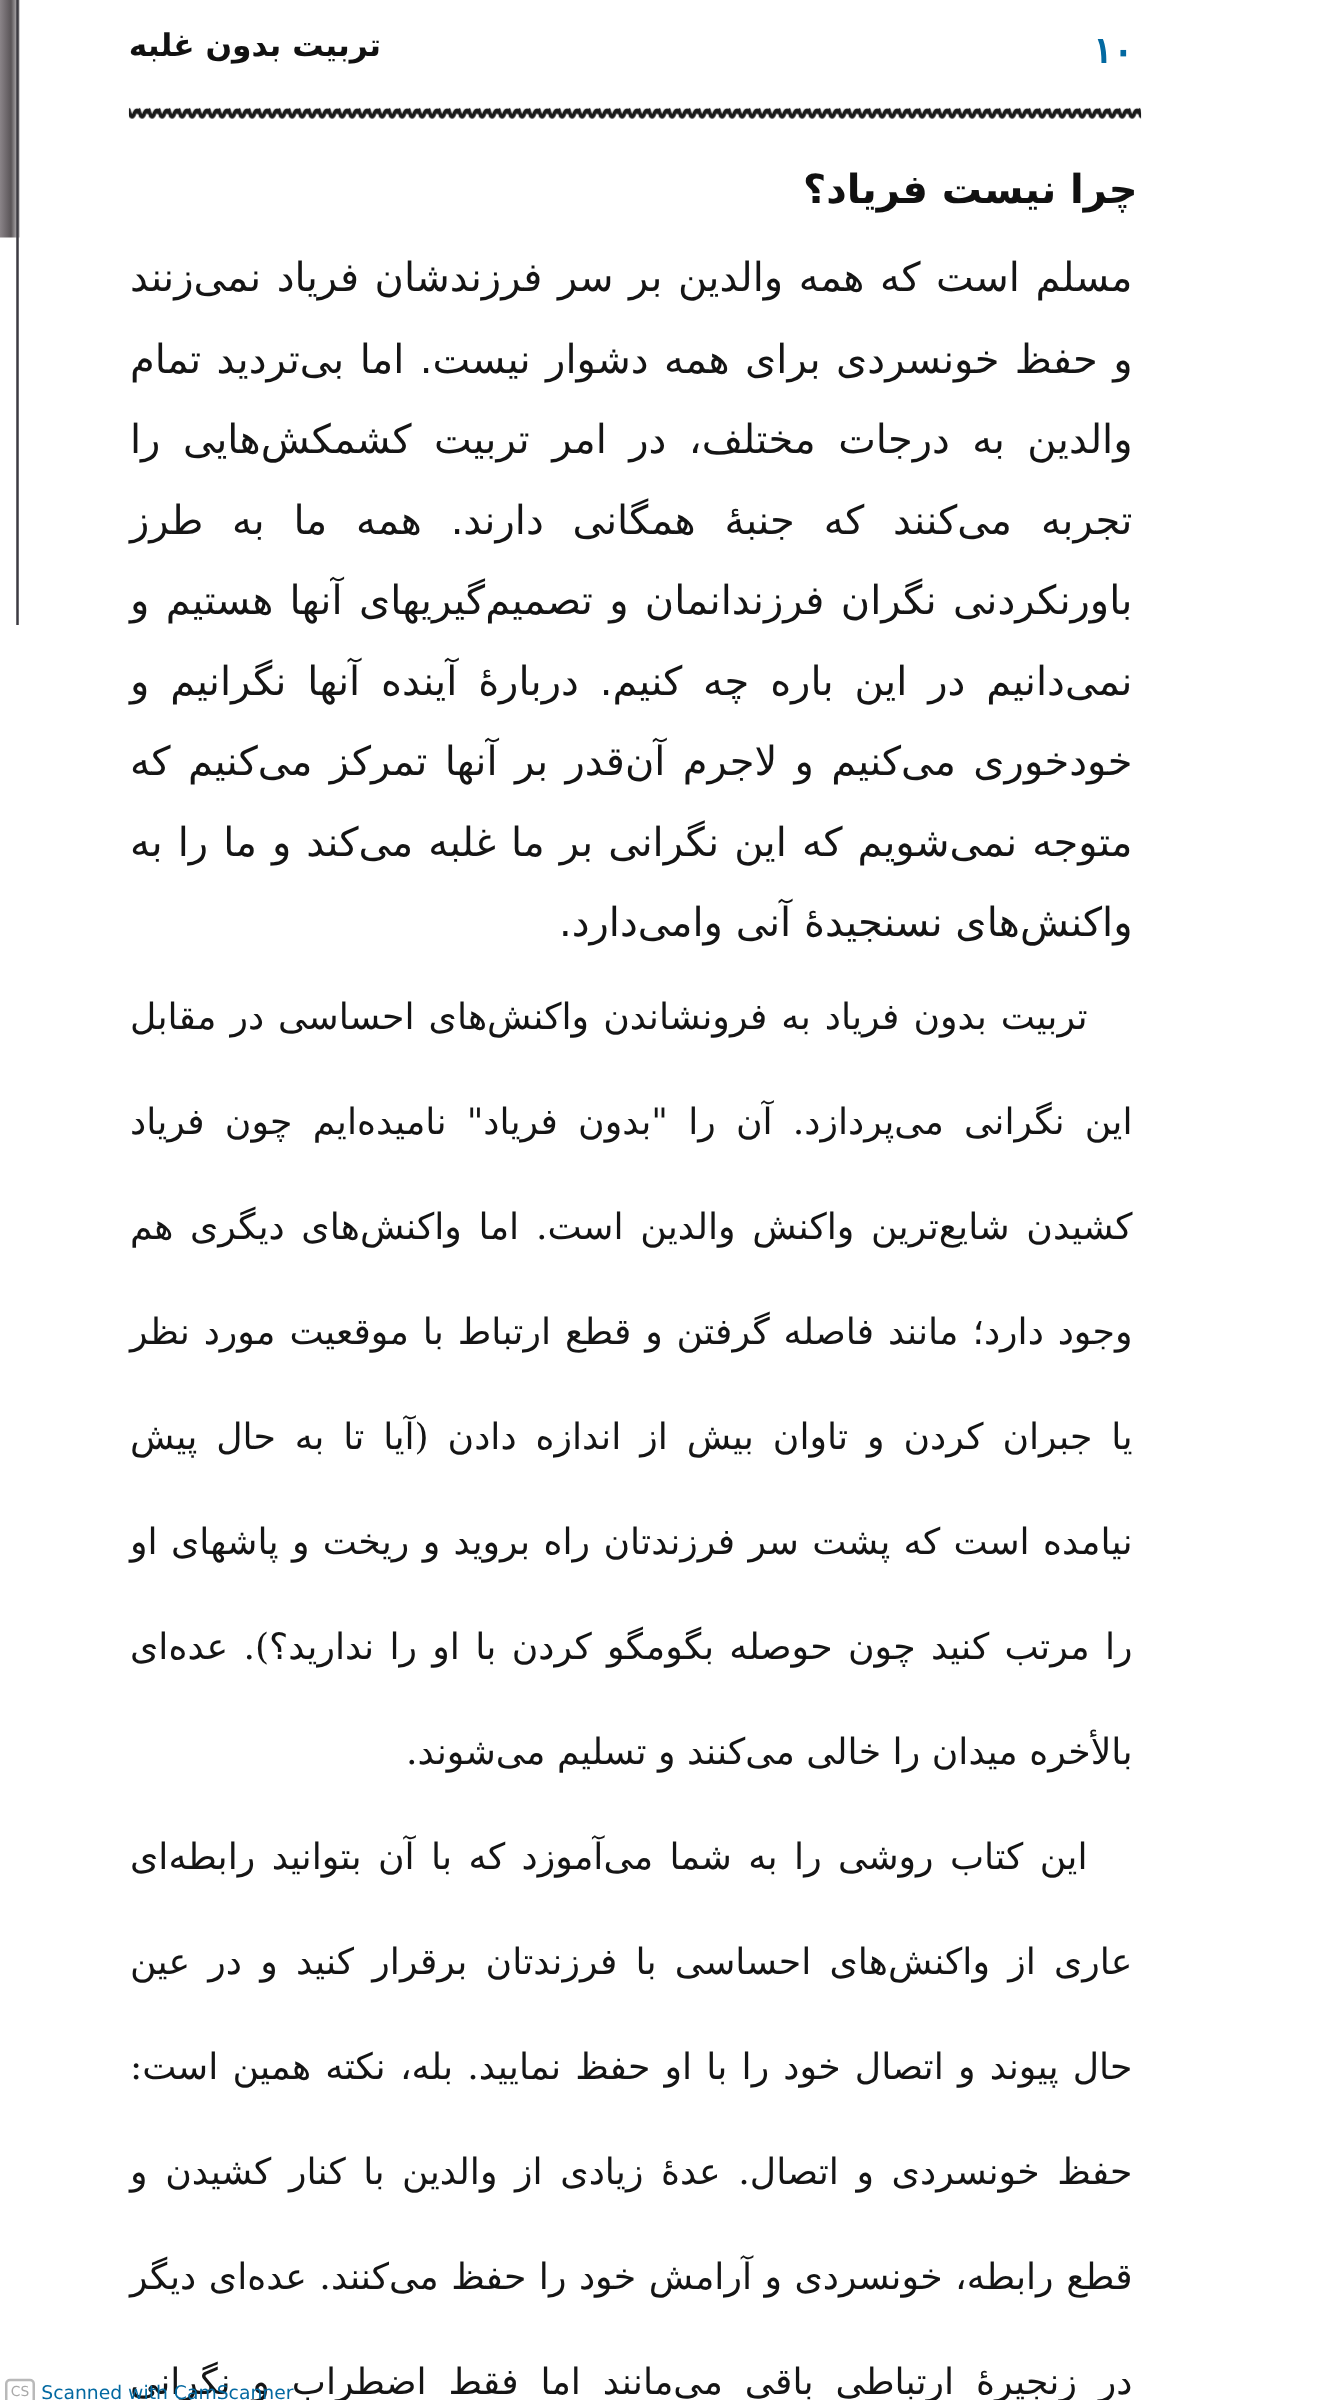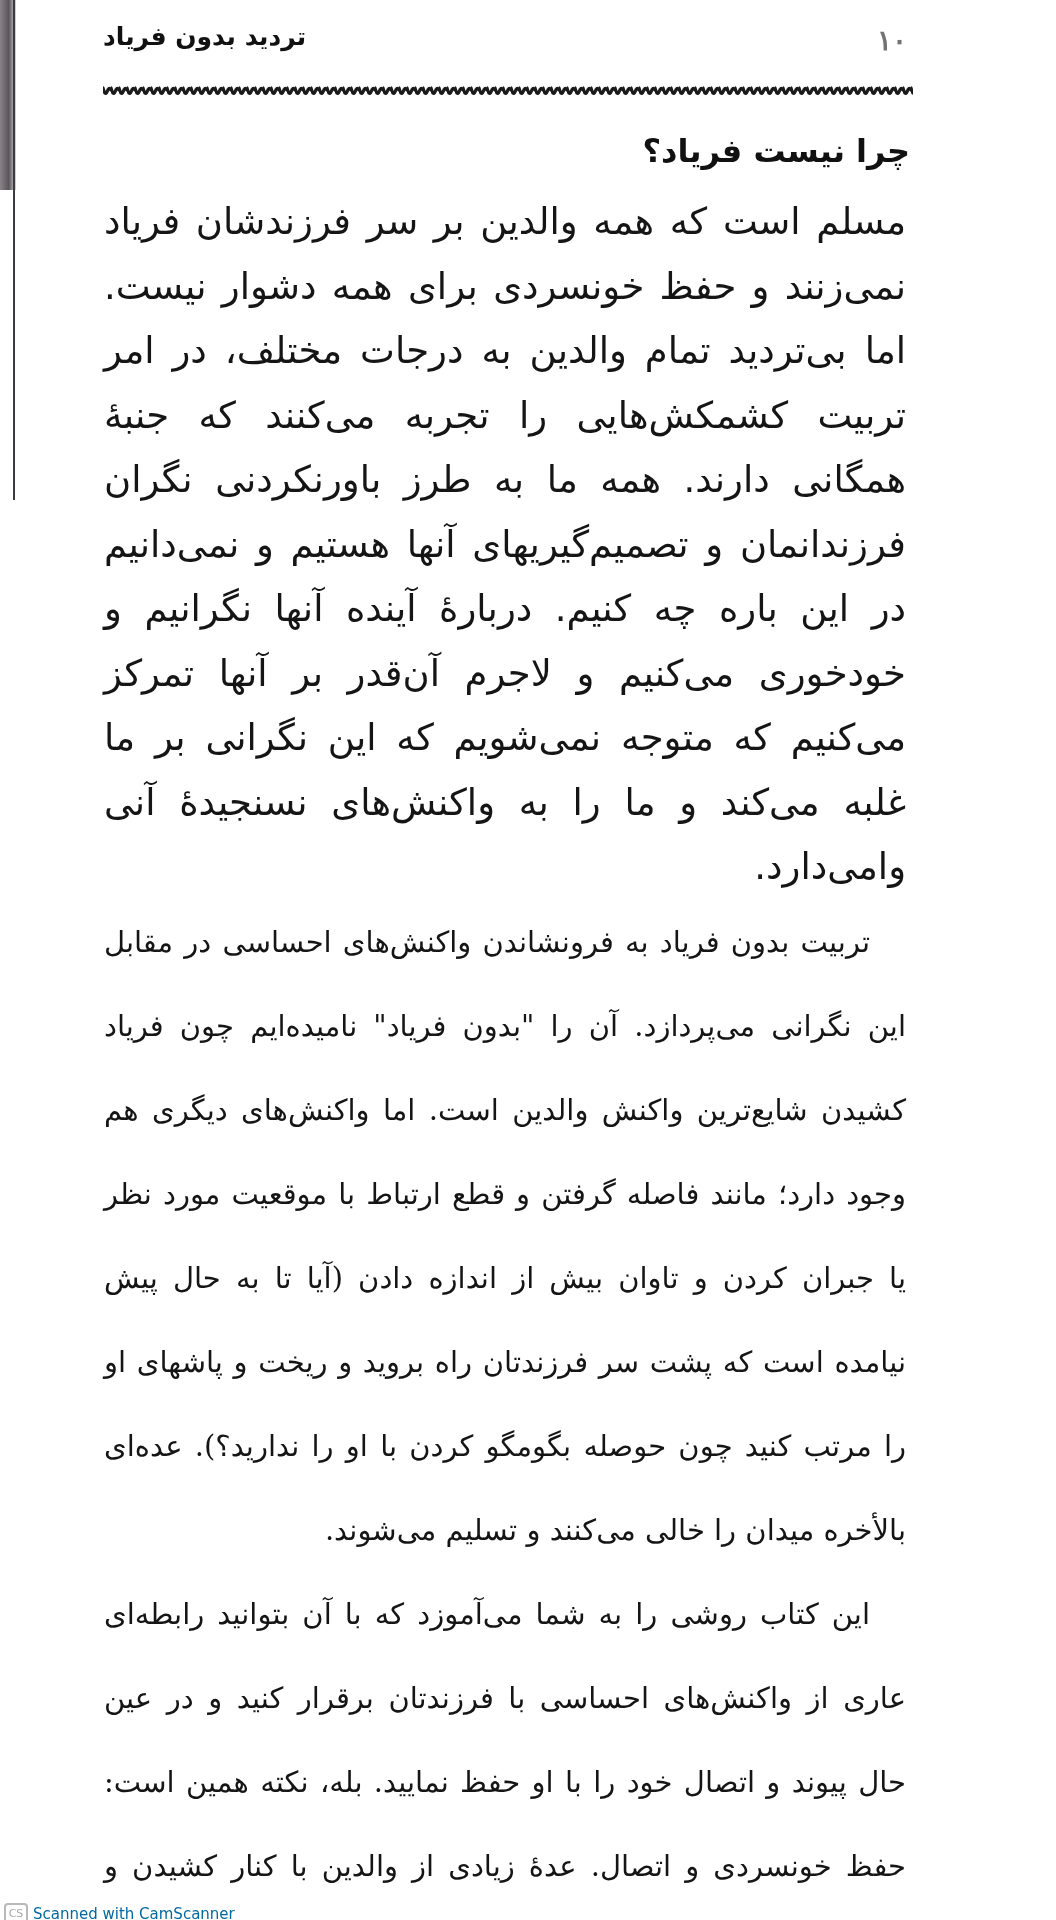--- a/index.html
+++ b/index.html
@@ -23,42 +23,42 @@
   .running-head {
     position:absolute; left:103px; top:22px; width:812px; height:50px;
   }
   .running-title {
     position:absolute; left:0; top:0;
     font-family:"DejaVu Sans", sans-serif; font-weight:bold;
     font-size:25px; direction:rtl; color:#111;
   }
   .page-number {
     position:absolute; right:8px; top:2px;
-    font-family:Liberation Sans, sans-serif; font-weight:bold;
-    font-size:28px; color:#737373;text-align:right;
+    font-family:Liberation Mono, monospace; font-weight:bold;
+    font-size:28px; color:#0369a1;text-align:right;
   }
   .zigzag {
     position:absolute; left:103px; top:84px; width:810px; height:14px;
   }
   .section-heading {
     position:absolute; right:146px; top:132px;
     font-family:"DejaVu Sans", sans-serif; font-weight:bold;
     font-size:32px; direction:rtl; color:#111;
   }
   .body-text {
     position:absolute; left:104px; top:190px; width:802px;
     direction:rtl; text-align:justify;
   }
   .para {
     font-family:"DejaVu Serif", serif;
     font-size:29px; line-height:84px; margin:0;
     text-align:justify; text-align-last:right;
     color:#151515;
   }
-  .para.first { font-family:"DejaVu Sans", sans-serif; font-size:37px; line-height:64.5px; }
+  .para.first { font-family:"DejaVu Sans", sans-serif; font-size:32px; line-height:64.5px; }
   .para.indent { text-indent:36px; }
   .watermark {
     position:absolute; left:4px; top:1886px; height:26px;
     display:flex; align-items:center; gap:5px;margin-top:15px;
   }
   .cs-logo {
     width:24px; height:22px; border:2px solid #b9b9b9; border-radius:4px;
     box-sizing:border-box; font-family:"DejaVu Sans", sans-serif;
     font-size:11px; color:#a9a9a9; display:flex; align-items:center; justify-content:center;
     border-bottom-width:4px;
@@ -69,21 +69,21 @@
 </style>
 </head>
 <body>
 
 <div class="binding-shadow"></div>
 <div class="binding-line"></div>
 
 <div class="page">
 
   <div class="running-head">
-    <div class="running-title">تردید بدون فریاد</div>
+    <div class="running-title">تربیت بدون غلبه</div>
     <div class="page-number">۱۰</div>
   </div>
 
   <svg class="zigzag" viewBox="0 0 810 14" preserveAspectRatio="none">
     <defs>
       <pattern id="zz" x="0" y="0" width="8" height="14" patternUnits="userSpaceOnUse">
         <path d="M0 4 Q2 12 4 8 Q6 2 8 6" stroke="#1a1a1a" stroke-width="3.2" fill="none" stroke-linecap="round"></path>
       </pattern>
     </defs>
     <rect x="0" y="0" width="810" height="14" fill="url(#zz)"></rect>

